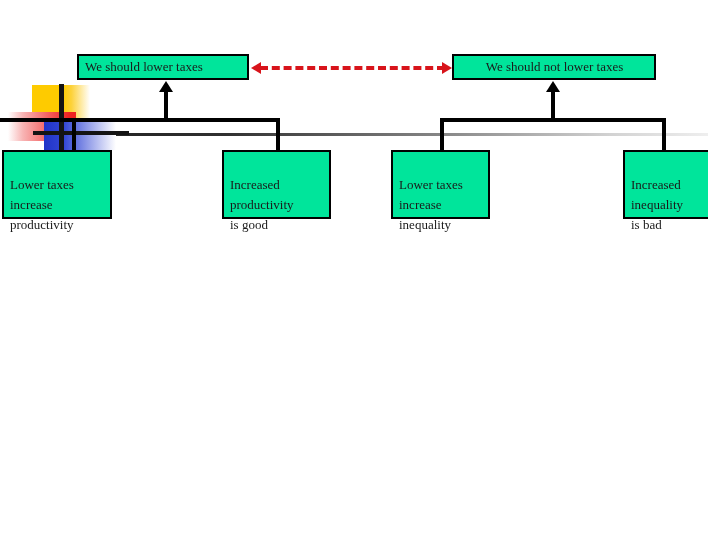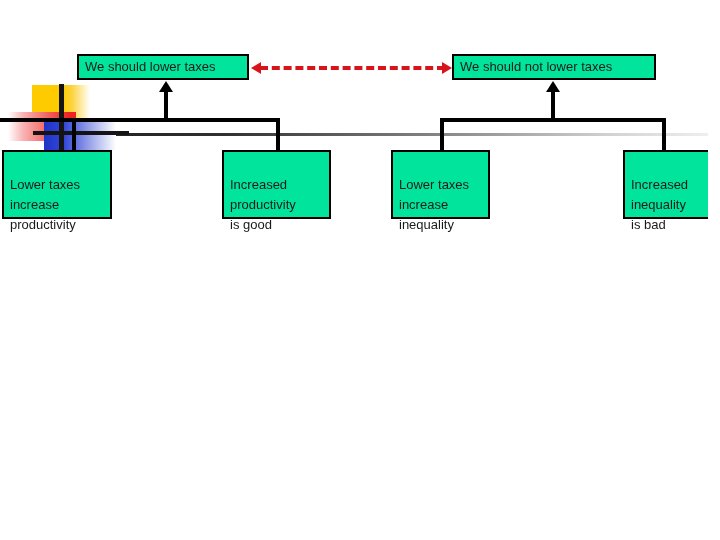--- a/index.html
+++ b/index.html
@@ -7,21 +7,21 @@
     margin: 0;
     padding: 0;
     background: #ffffff;
   }
   #canvas {
     position: relative;
     width: 708px;
     height: 540px;
     background: #ffffff;
     overflow: hidden;
-    font-family: Liberation Sans, sans-serif;
+    font-family: Liberation Serif, serif;
   }
 
   
   .box {
     position: absolute;
     box-sizing: border-box;
     background: #00e59b;
     border: 2px solid #000000;
     color: #1a1a1a;
     font-size: 13px;
@@ -168,21 +168,21 @@
   <div class="stroke v" style="left:662px; top:118px; height:34px;"></div>
 
   <div class="arrow-left-red" style="left:251px; top:62px;"></div>
   <div class="dashed-line" style="left:260px; top:66px; width:185px;"></div>
   <div class="arrow-right-red" style="left:442px; top:62px;"></div>
 
   <div class="box claim" style="left:77px; top:54px; width:172px; height:26px;">
     <span>We should lower taxes</span>
   </div>
 
-  <div class="box claim" style="left:452px; top:54px; width:204px; height:26px;">
+  <div class="box claim" style="left:452px; top:54px; width:204px; height:26px;justify-content:center;">
     <span>We should not lower taxes</span>
   </div>
 
   <div class="box" style="left:2px; top:150px; width:110px; height:69px;">
     <span>Lower taxes
 increase
 productivity</span>
   </div>
 
   <div class="box" style="left:222px; top:150px; width:109px; height:69px;">

